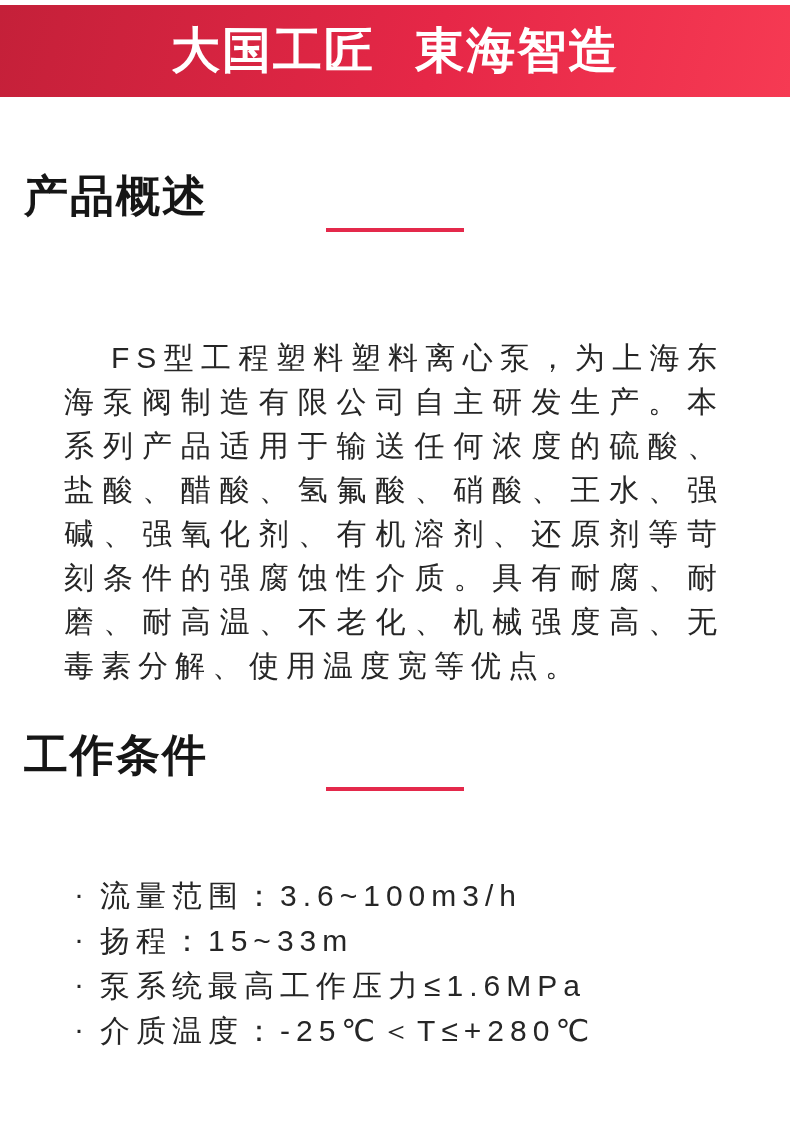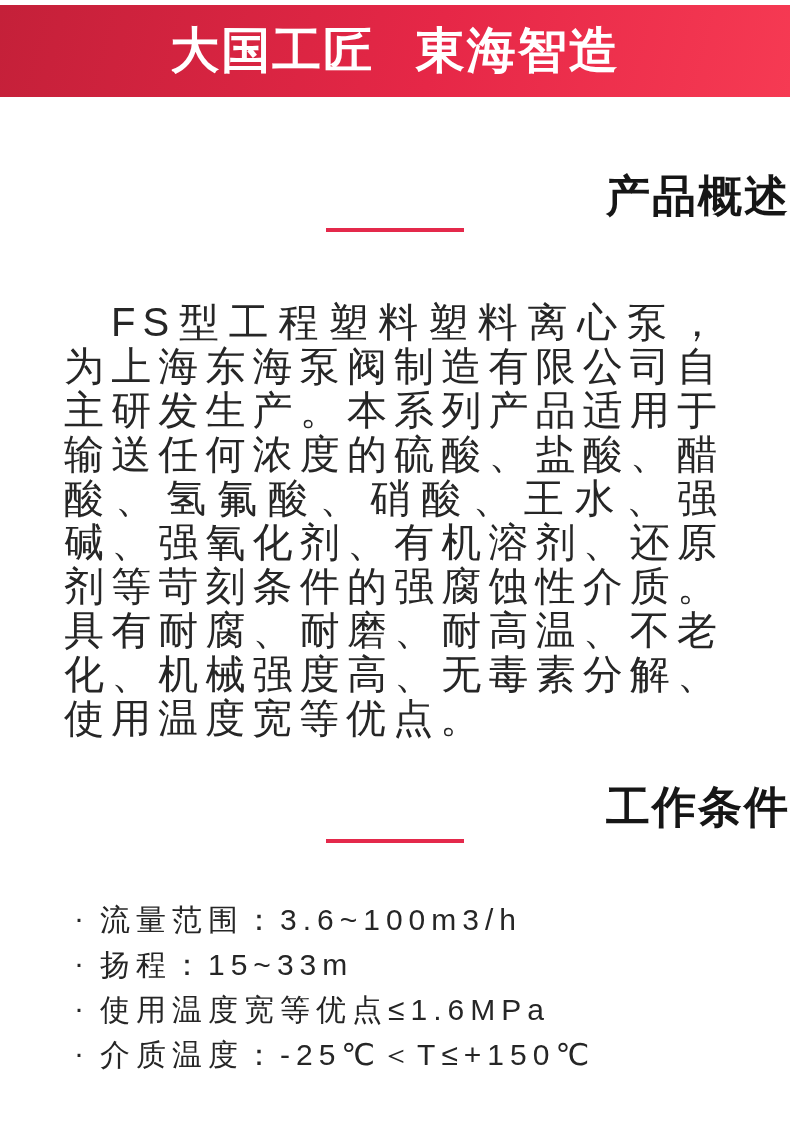--- a/index.html
+++ b/index.html
@@ -28,50 +28,51 @@
     margin: 0;
     color: #ffffff;
     font-size: 49px;
     font-weight: 700;
     letter-spacing: 2px;
     word-spacing: 26px;
     white-space: nowrap;
   }
   .section-title {
     margin: 0;
-    text-align: right;
+    text-align: left;
     font-size: 44px;
     line-height: 53px;
     font-weight: 700;
     color: #161616;
     letter-spacing: 2px;
+    padding-left: 24px;
   }
   .section-title.overview { margin-top: 72px; }
   .section-title.conditions { margin-top: 40px; }
   .title-underline {
     width: 138px;
     height: 4px;
     margin: 6px auto 0 auto;
     background: #e4294b;
   }
   .content {
     padding: 0 64px;
   }
   .paragraph {
-    margin: 68px 2px 0 0;
-    font-size: 40px;
+    margin: 104px 2px 0 0;
+    font-size: 30px;
     line-height: 44px;
     letter-spacing: 7px;
     color: #262626;
     text-align: justify;
     text-justify: inter-character;
     text-indent: 47px;
   }
   .conditions-list {
-    margin: 54px 0 0 0;
+    margin: 82px 0 0 0;
     padding-left: 10px;
   }
   .list-item {
     font-size: 30px;
     line-height: 45px;
     letter-spacing: 6px;
     color: #262626;
     text-align: left;
   }
   .bullet {
@@ -80,36 +81,36 @@
     transform: translateY(-2px);
   }
 </style>
 </head>
 <body>
 
 <div>
   <div class="top-strip"></div>
 
   <header class="banner" style="background: linear-gradient(105deg, rgb(196, 32, 57) 0%, rgb(230, 39, 71) 55%, rgb(246, 58, 83) 100%);">
-    <h1 class="banner-title" style="color: rgb(255, 255, 255);">大国工匠 東海智造</h1>
+    <h1 class="banner-title" style="color: rgb(255, 255, 255); font-family: Liberation Serif, serif;">大国工匠 東海智造</h1>
   </header>
 
   <section>
     <h2 class="section-title overview">产品概述</h2>
     <div class="title-underline" style="background: rgb(228, 41, 75);"></div>
     <div class="content">
       <p class="paragraph">FS型工程塑料塑料离心泵，为上海东海泵阀制造有限公司自主研发生产。本系列产品适用于输送任何浓度的硫酸、盐酸、醋酸、氢氟酸、硝酸、王水、强碱、强氧化剂、有机溶剂、还原剂等苛刻条件的强腐蚀性介质。具有耐腐、耐磨、耐高温、不老化、机械强度高、无毒素分解、使用温度宽等优点。</p>
     </div>
   </section>
 
   <section>
     <h2 class="section-title conditions">工作条件</h2>
     <div class="title-underline" style="background: rgb(228, 41, 75);"></div>
     <div class="content">
       <div class="conditions-list">
         <div class="list-item"><span class="bullet">·</span><span>流量范围：3.6~100m3/h</span></div>
         <div class="list-item"><span class="bullet">·</span><span>扬程：15~33m</span></div>
-        <div class="list-item"><span class="bullet">·</span><span>使用温度宽等优点≤1.6MPa</span></div>
-        <div class="list-item"><span class="bullet">·</span><span>介质温度：-25℃＜T≤+150℃</span></div>
+        <div class="list-item"><span class="bullet">·</span><span>泵系统最高工作压力≤1.6MPa</span></div>
+        <div class="list-item"><span class="bullet">·</span><span>介质温度：-25℃＜T≤+280℃</span></div>
       </div>
     </div>
   </section>
 </div>
 
 </body></html>

